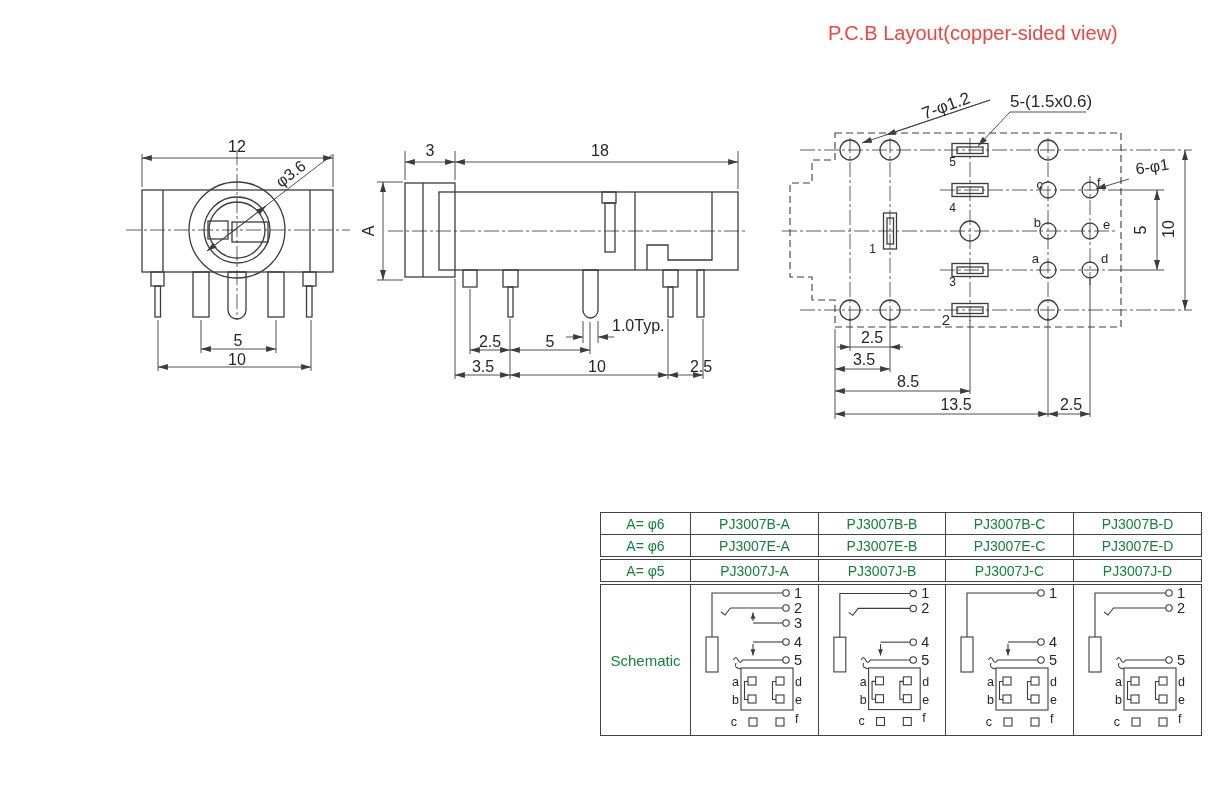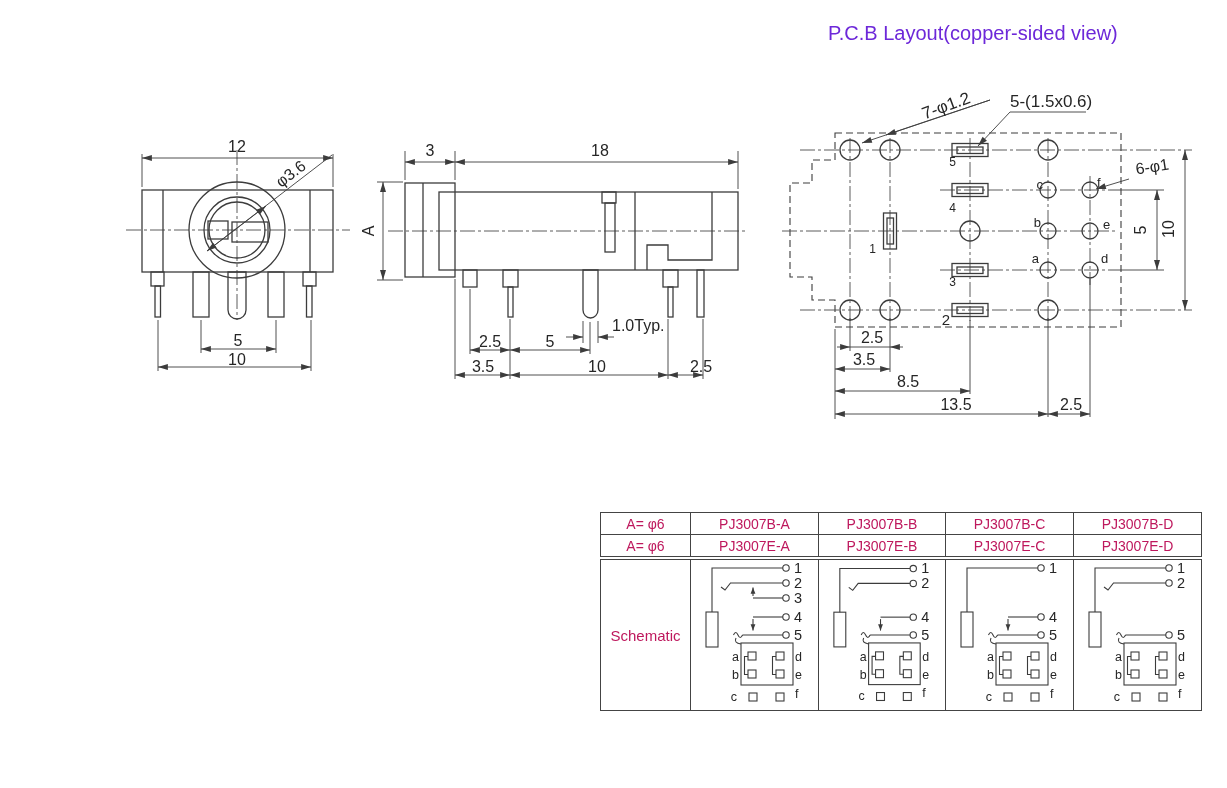--- a/index.html
+++ b/index.html
@@ -1,32 +1,32 @@
 <!DOCTYPE html>
 <html><head>
 <meta charset="utf-8">
 <style>
   html,body{margin:0;padding:0;background:#ffffff;}
   .page{position:relative;width:1227px;height:788px;background:#fff;overflow:hidden;
         font-family:"Liberation Sans", sans-serif;color:#222;}
-  .title{position:absolute;left:828px;top:22px;font-size:20px;color:#6d28d9;}
+  .title{position:absolute;left:828px;top:22px;font-size:20px;color:#ef4444;}
   svg.drw{position:absolute;left:0;top:0;width:1227px;height:788px;}
   .ln{fill:none;stroke:#3c3c3c;stroke-width:1.3;}
   .dash{stroke-dasharray:7 4;stroke-width:1.1;}
   .cl{fill:none;stroke:#4a4a4a;stroke-width:0.9;stroke-dasharray:15 3 3 3;}
   .dim{fill:none;stroke:#3c3c3c;stroke-width:0.9;}
   .arr{fill:#3c3c3c;}
   text{fill:#262626;}
   .t17{font-size:17px;}
   .t16{font-size:16px;}
   .t15{font-size:15px;}
   .t13{font-size:13px;}
   .t12{font-size:12px;}
   table.parts{position:absolute;left:600px;top:512px;width:601px;border-collapse:collapse;
-      table-layout:fixed;font-size:14px;text-align:center;color:#be185d;}
+      table-layout:fixed;font-size:14px;text-align:center;color:#15803d;}
   table.parts td{border:1.4px solid #444;padding:0;height:21px;overflow:hidden;}
   table.parts tr.sep td{border-top:4px double #444;}
   td.schlabel{font-size:15px;margin-left:45px;}
   td.schcell{height:150px;vertical-align:top;}
   svg.schsvg{display:block;width:100%;height:150px;}
   .sln{fill:none;stroke:#3c3c3c;stroke-width:1.1;}
   .stn{font-size:14.5px;}
   .spl{font-size:12.5px;}
 </style>
 </head>
@@ -210,20 +210,27 @@
         <td>PJ3007B-B</td>
         <td>PJ3007B-C</td>
         <td>PJ3007B-D</td>
       </tr>
       <tr>
         <td>A= φ6</td>
         <td>PJ3007E-A</td>
         <td>PJ3007E-B</td>
         <td>PJ3007E-C</td>
         <td>PJ3007E-D</td>
+      </tr>
+      <tr class="sep">
+        <td>A= φ5</td>
+        <td>PJ3007J-A</td>
+        <td>PJ3007J-B</td>
+        <td>PJ3007J-C</td>
+        <td>PJ3007J-D</td>
       </tr>
       <tr class="sep">
         <td class="schlabel">Schematic</td>
         <td class="schcell">
             <svg class="schsvg" viewBox="0 0 127 150" preserveAspectRatio="xMidYMid meet">
               <rect x="15" y="52" width="12" height="35" class="sln"></rect>
               <circle cx="95" cy="8" r="3.2" class="sln"></circle>
               <text x="103" y="13" class="stn">1</text>
               <path d="M92,8 H21 V52" class="sln"></path>
               <circle cx="95" cy="23" r="3.2" class="sln"></circle>

